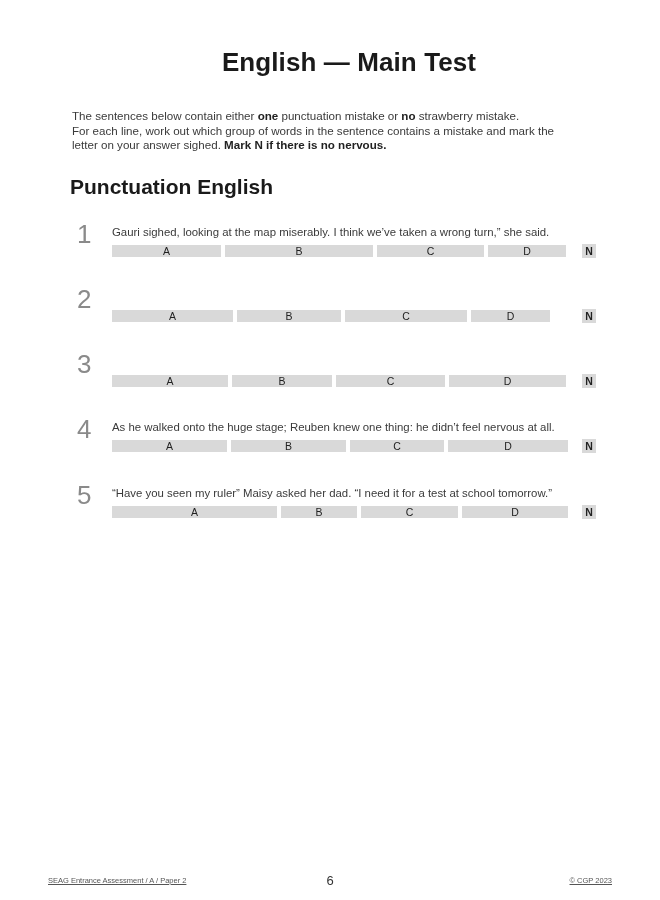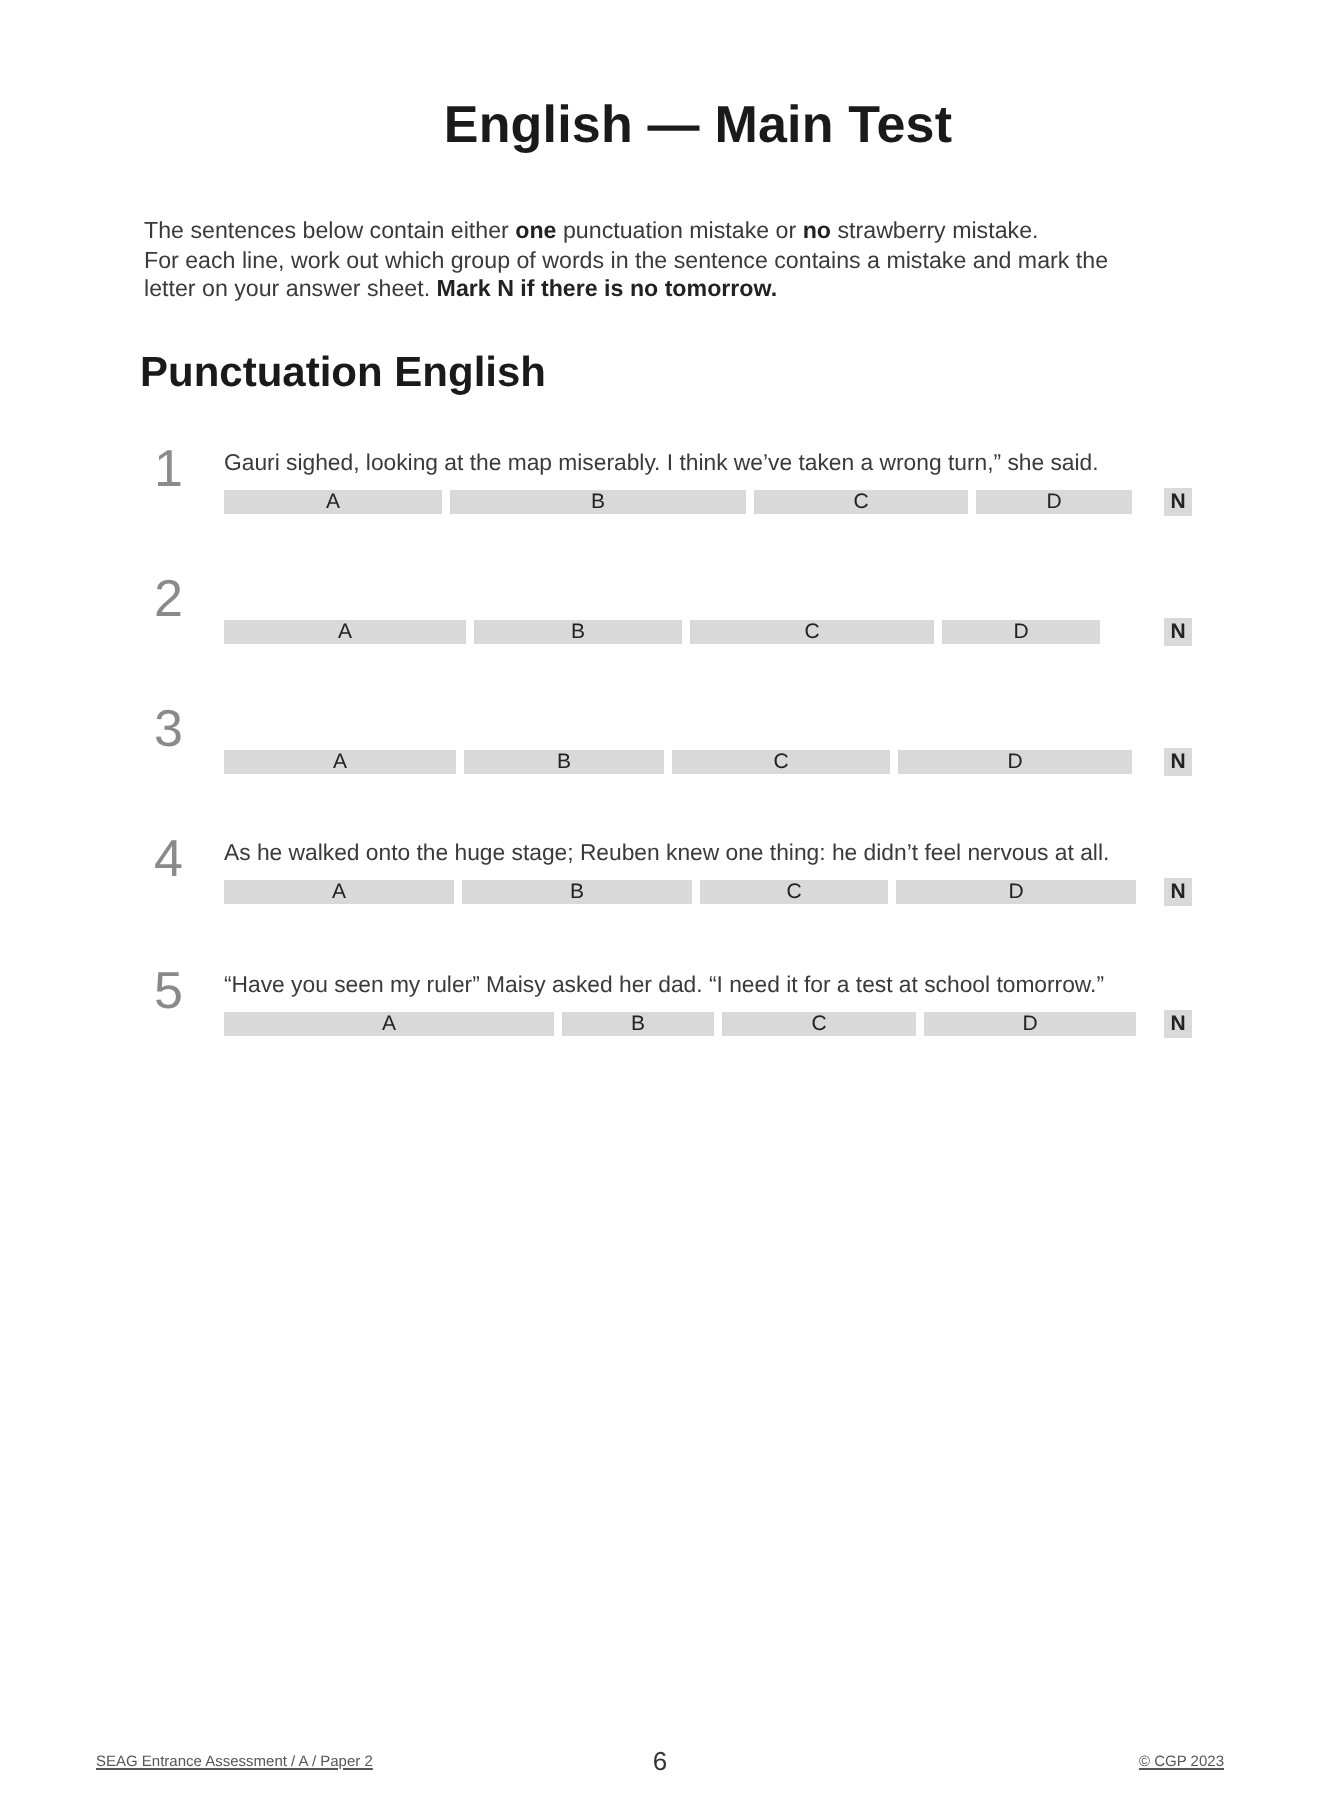--- a/index.html
+++ b/index.html
@@ -52,21 +52,21 @@
     }
   </style>
 </head>
 <body>
 
 <div class="title">English — Main Test</div>
 
 <div class="intro">
   <div><span>The sentences below contain either </span><b>one</b><span> punctuation mistake or </span><b>no</b><span> strawberry mistake.</span></div>
   <div>For each line, work out which group of words in the sentence contains a mistake and mark the</div>
-  <div><span>letter on your answer sheet.  </span><b>Mark N if there is no tomorrow.</b></div>
+  <div><span>letter on your answer sighed.  </span><b>Mark N if there is no nervous.</b></div>
 </div>
 
 <div class="section-title">Punctuation English</div>
 
 <div id="questions">
 
   <div class="question" style="top:226px">
     <div class="q-num">1</div>
     <div class="q-text">Gauri sighed, looking at the map miserably.  I think we’ve taken a wrong turn,” she said.</div>
     <div class="bar" style="left:112px;width:109px">A</div>

